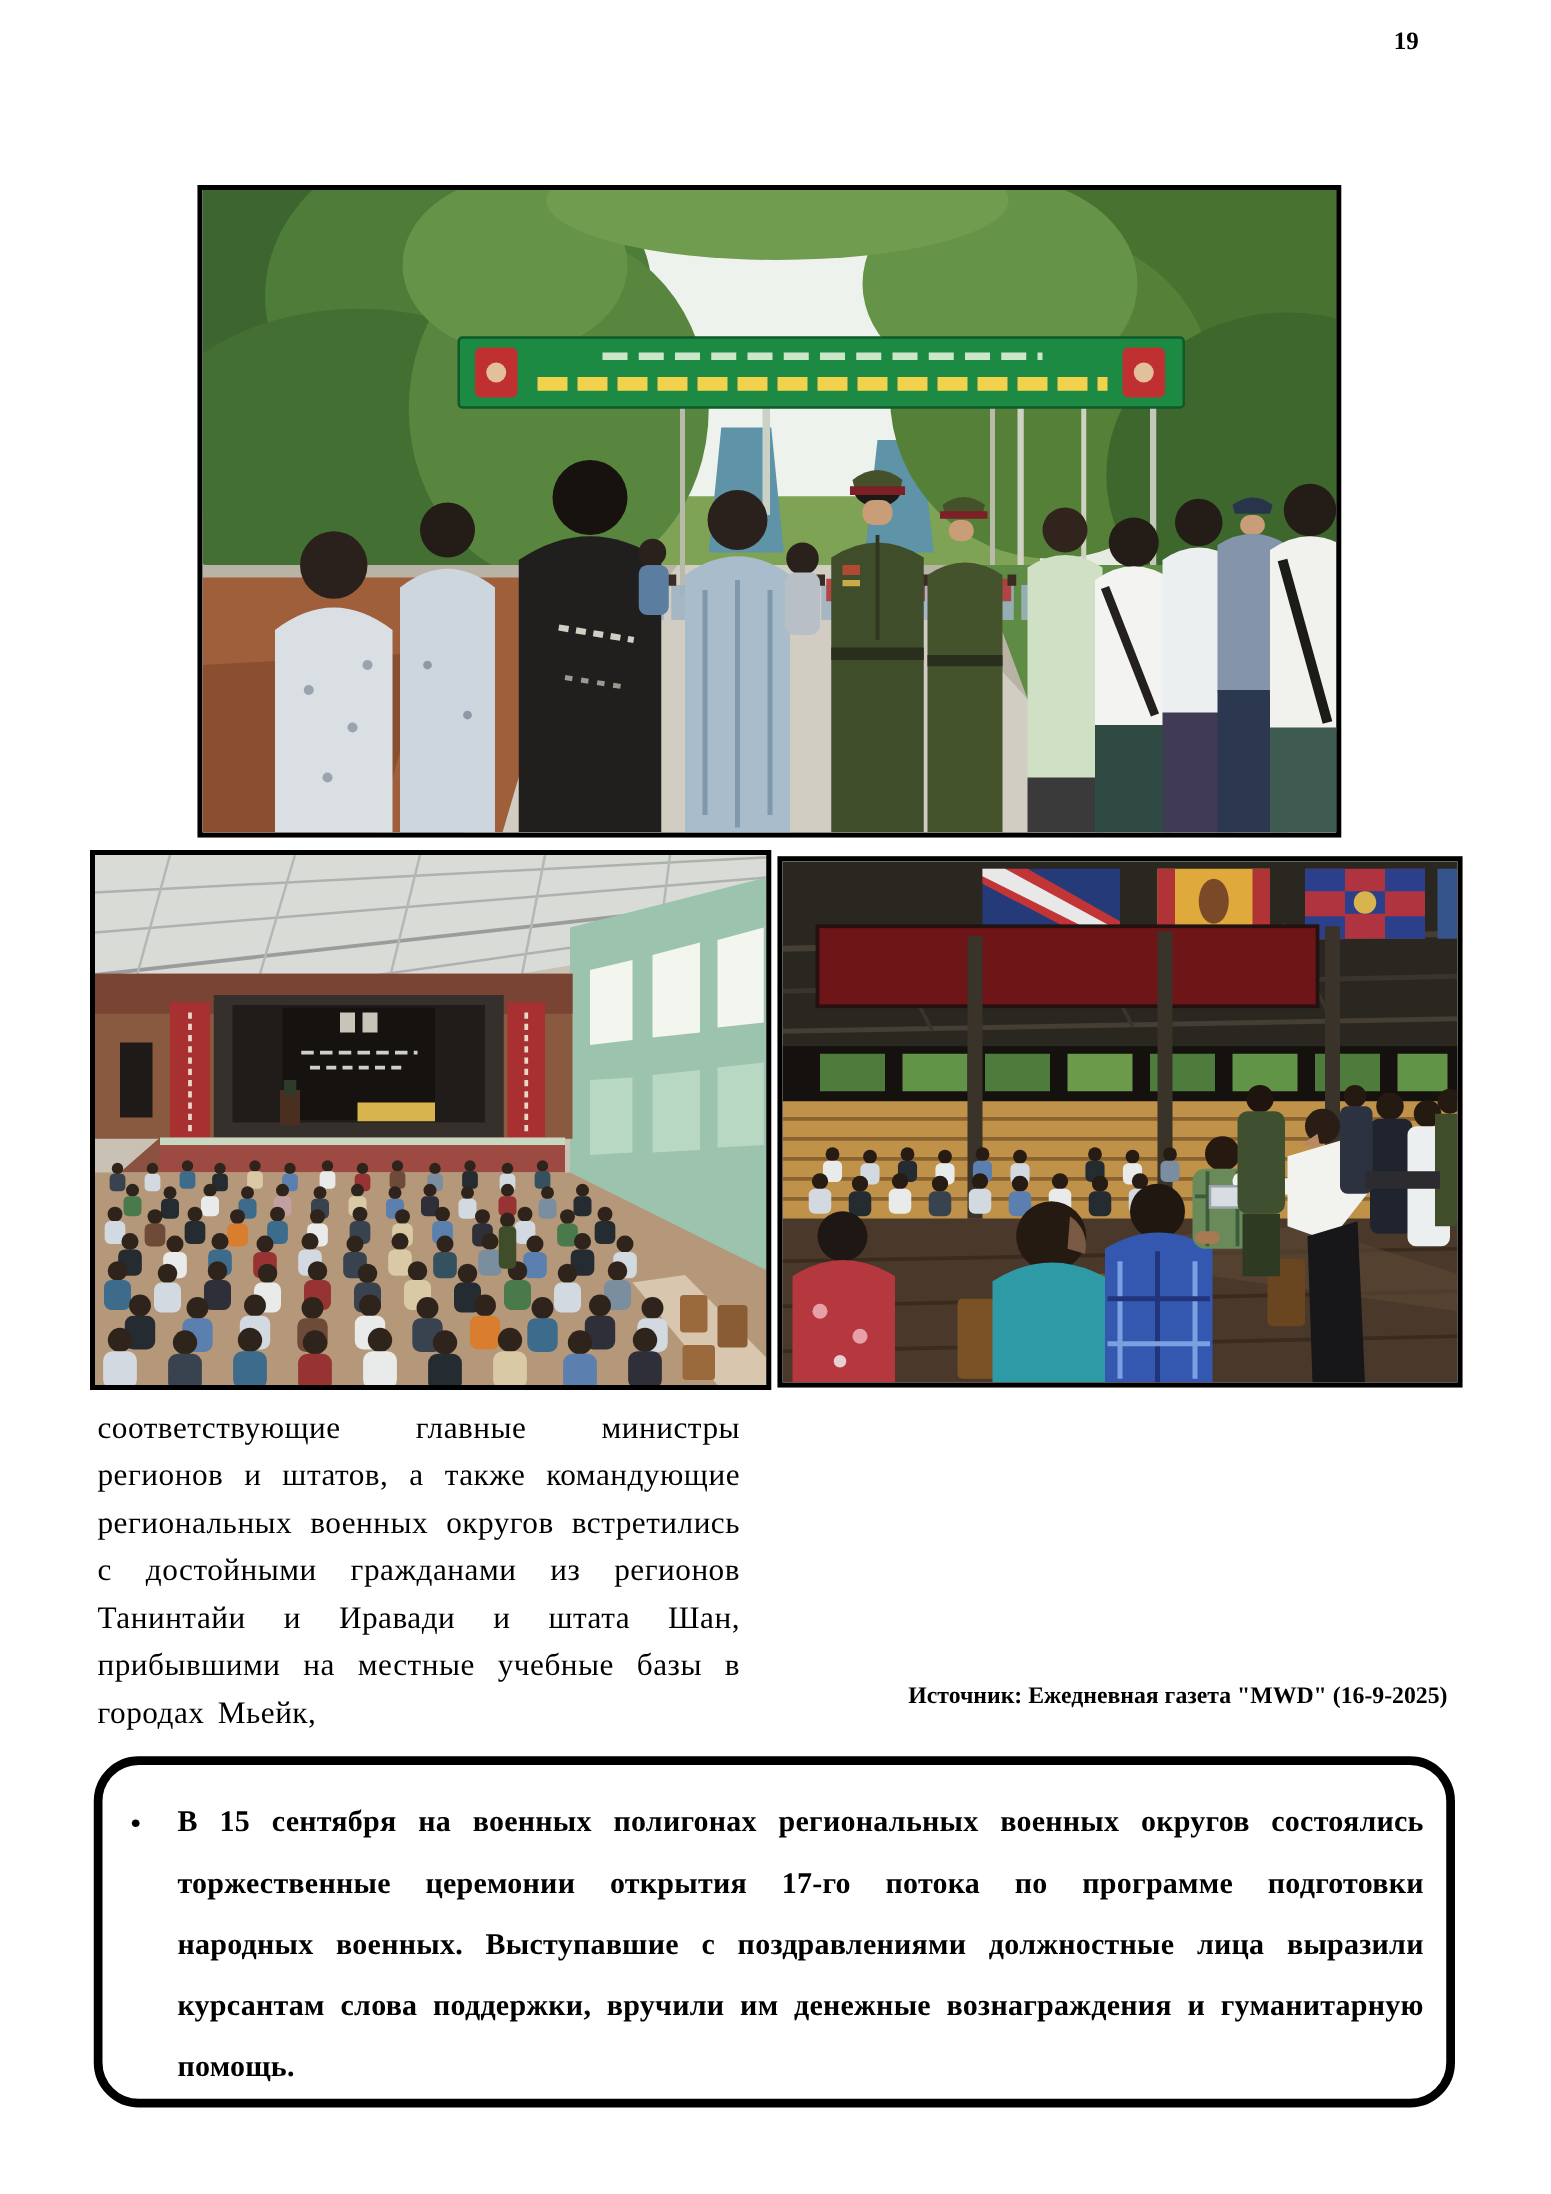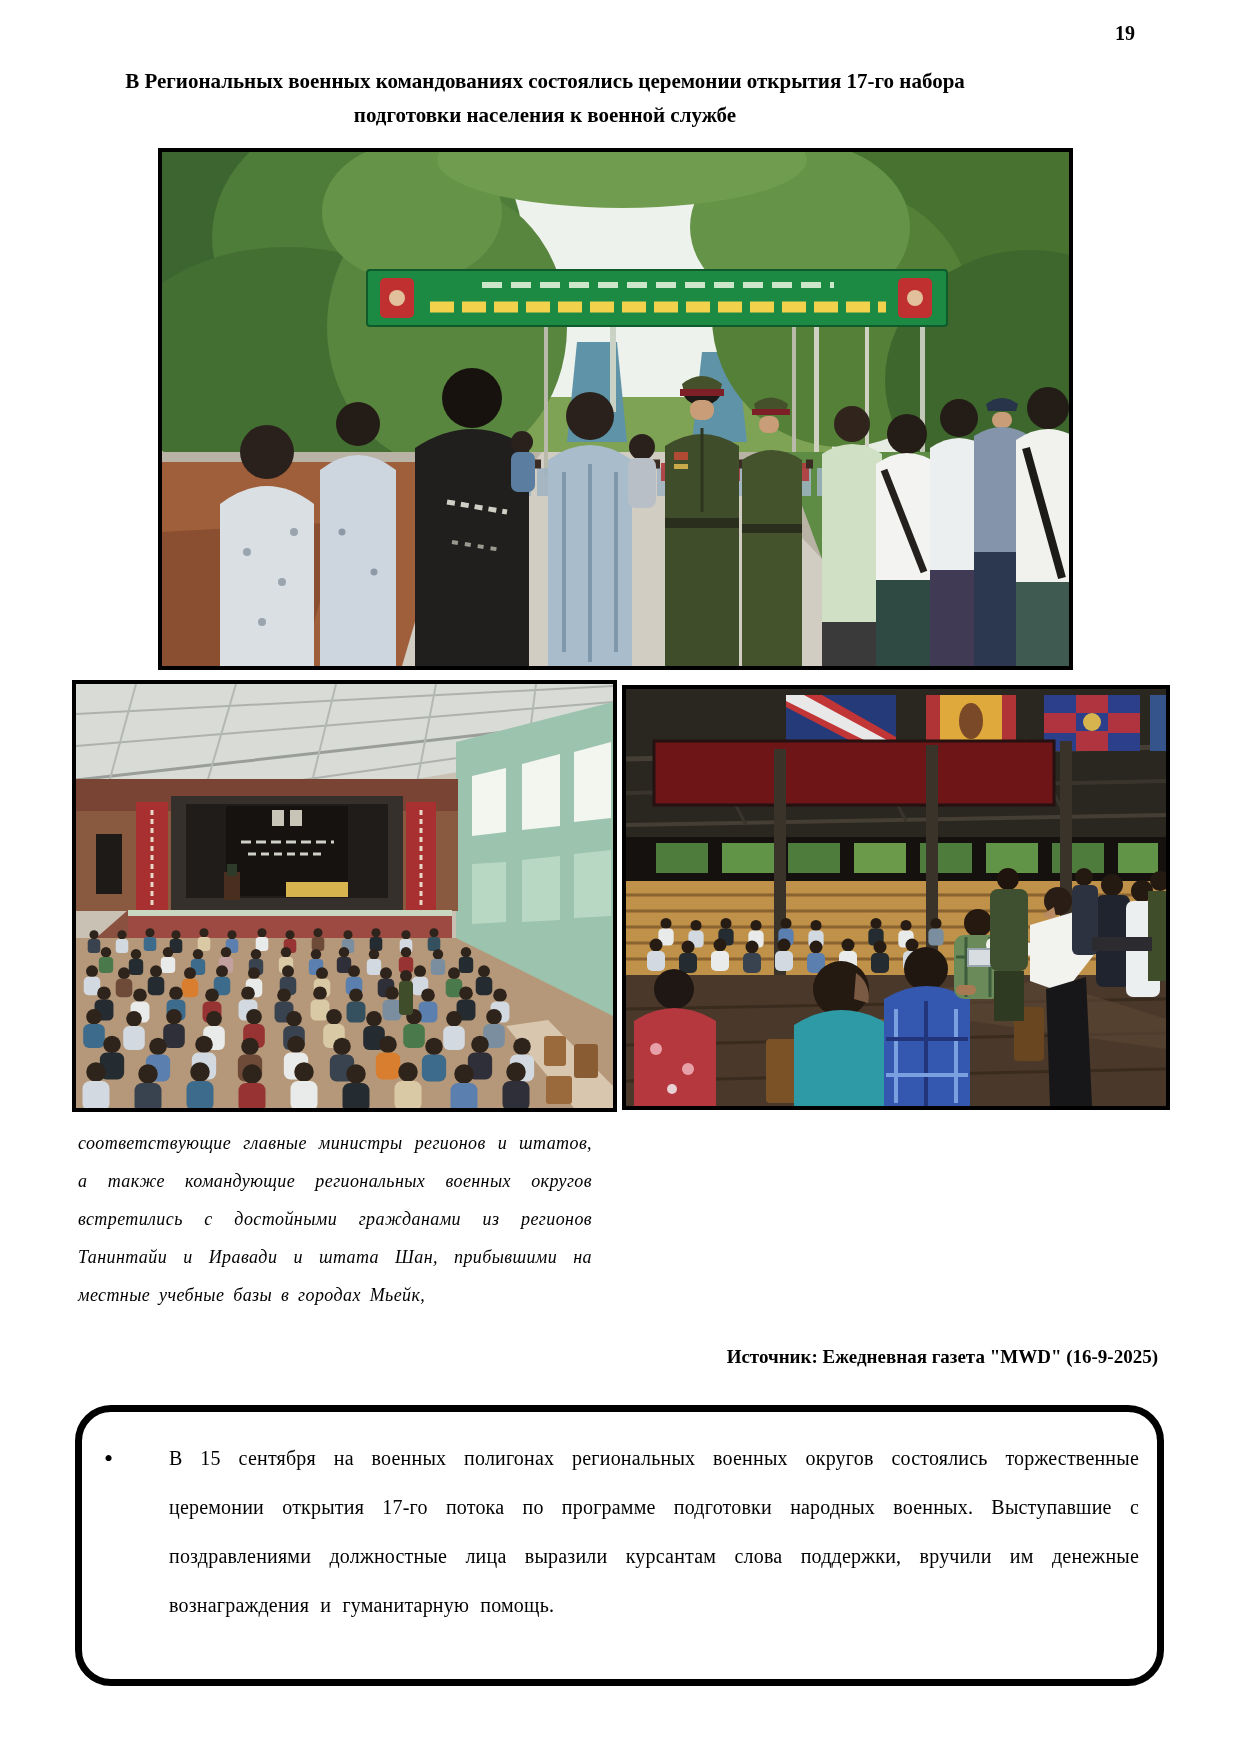--- a/index.html
+++ b/index.html
@@ -13,46 +13,45 @@
            font-size:21px; font-weight:bold; line-height:34px; }
   .title span { white-space:nowrap; }
 
   figure.photo { position:absolute; border:4px solid #000; background:#cfcabd; overflow:hidden; }
   figure.photo svg { display:block; width:100%; height:100%; }
   .photo-top   { left:158px; top:148px;  width:915px; height:522px; }
   .photo-left  { left:72px;  top:680px;  width:545px; height:432px; }
   .photo-right { left:622px; top:685px;  width:548px; height:425px; }
 
   .columns { position:absolute; left:78px; top:1124px; width:1077px; display:flex; gap:49px; }
-  .columns p { width:514px; font-size:18px; line-height:38px; text-align:justify;
-               letter-spacing:0.4px; word-spacing:4px;font-style:italic; }
+  .columns p { width:514px; font-size:25px; line-height:38px; text-align:justify;
+               letter-spacing:0.4px; word-spacing:4px; }
 
   .source { position:absolute; top:1346px; right:83px; font-size:19px; font-weight:bold; }
 
   .highlight-box { position:absolute; left:75px; top:1405px; width:1089px; height:281px;
                    border:7px solid #000; border-radius:36px; padding:22px 18px 0 22px;
                    display:flex; align-items:flex-start; }
   .highlight-box .bullet { width:38px; font-size:26px; line-height:49px; text-align:left; flex:0 0 auto; }
-  .highlight-box p { flex:1; font-size:20px; font-weight:normal; line-height:49px;
-                     text-align:justify; letter-spacing:0.2px; word-spacing:6px;margin-left:27px; }
+  .highlight-box p { flex:1; font-size:24px; font-weight:bold; line-height:49px;
+                     text-align:justify; letter-spacing:0.2px; word-spacing:6px; }
 
   
   .ca{color:#39434f}.cb{color:#d2d9e0}.cc{color:#6e4a38}.cd{color:#3d6b8c}
   .ce{color:#d9c9a4}.cf{color:#242c31}.cg{color:#973333}.ch{color:#4a7a4b}
   .ci{color:#d97e2e}.cj{color:#5b7fae}.ck{color:#e9ebea}.cl{color:#2f2f39}
   .cm{color:#7a8ea0}.cn{color:#c2a0a0}.co{color:#35505e}
 </style>
 </head>
 <body>
 
 <div class="page">
 
   <div class="page-number">19</div>
 
-  <h1 class="title"><span>В Региональных военных командованиях состоялись церемонии открытия 17-го набора</span><br><span>подготовки населения к военной службе</span></h1>
 
   <figure class="photo photo-top" title="Военные офицеры в зелёной форме идут по гравийной дороге между рядами новобранцев под зелёным баннером с бирманским текстом; по сторонам деревья">
     <svg viewBox="0 0 907 514" preserveAspectRatio="none">
       <rect width="907" height="514" fill="#e7ece3"></rect>
       <rect x="330" y="40" width="260" height="300" fill="#eef2ec"></rect>
       <rect x="250" y="245" width="420" height="65" fill="#7fa355"></rect>
       <polygon points="415,190 455,190 465,290 405,290" fill="#5e93a8"></polygon>
       <polygon points="540,200 575,200 585,290 530,290" fill="#5e93a8"></polygon>
       <rect x="448" y="120" width="6" height="140" fill="#c9d2c5"></rect>
 

